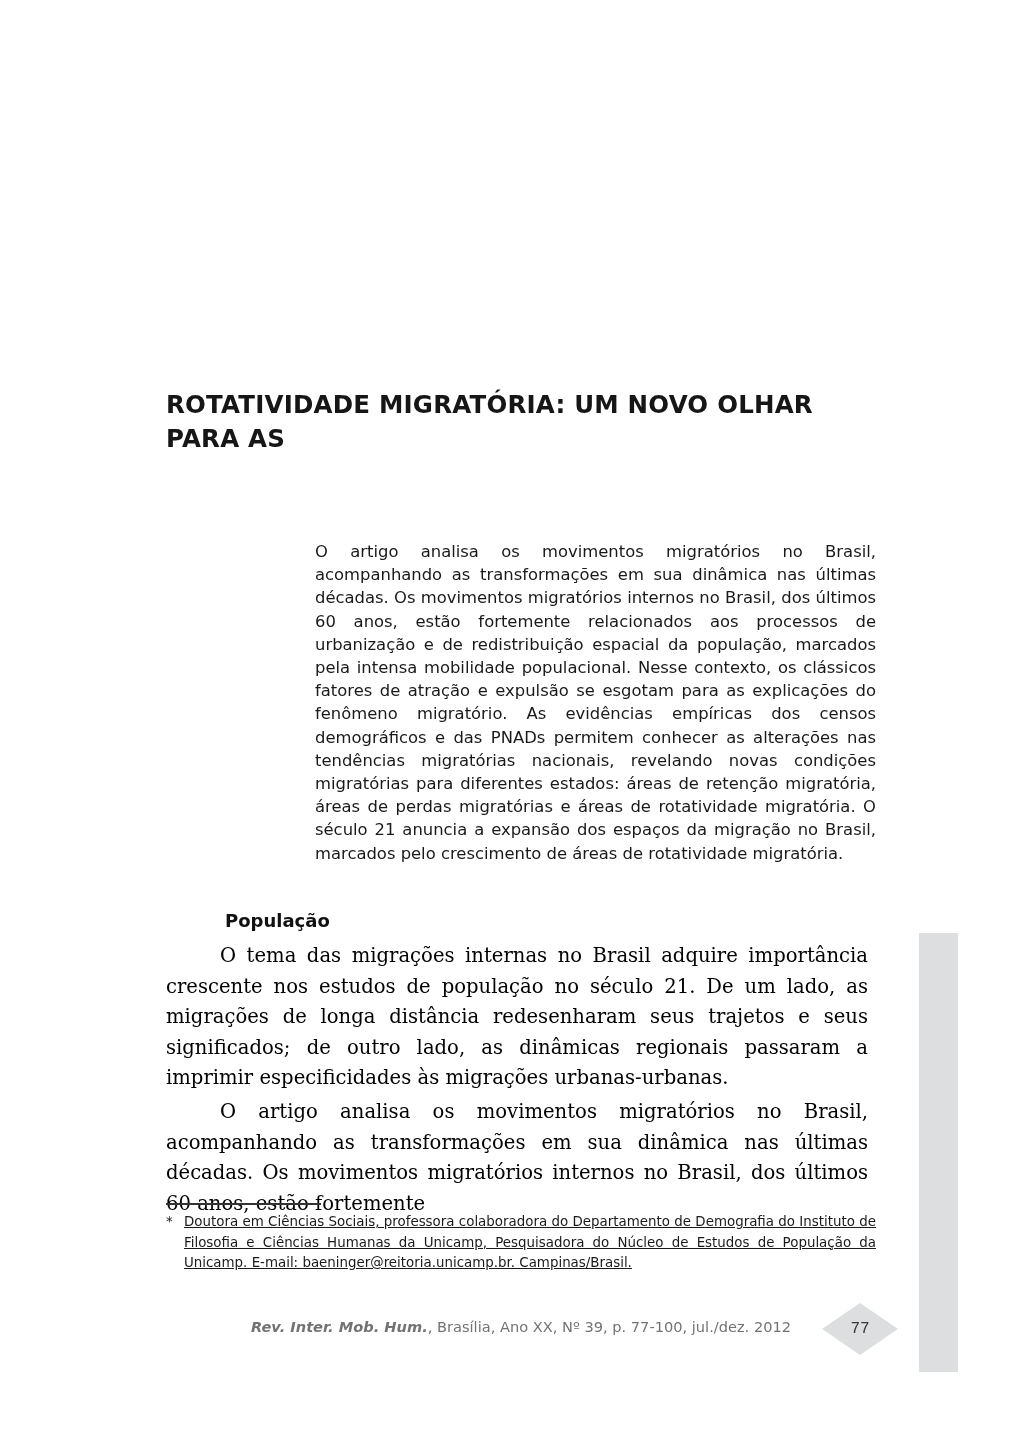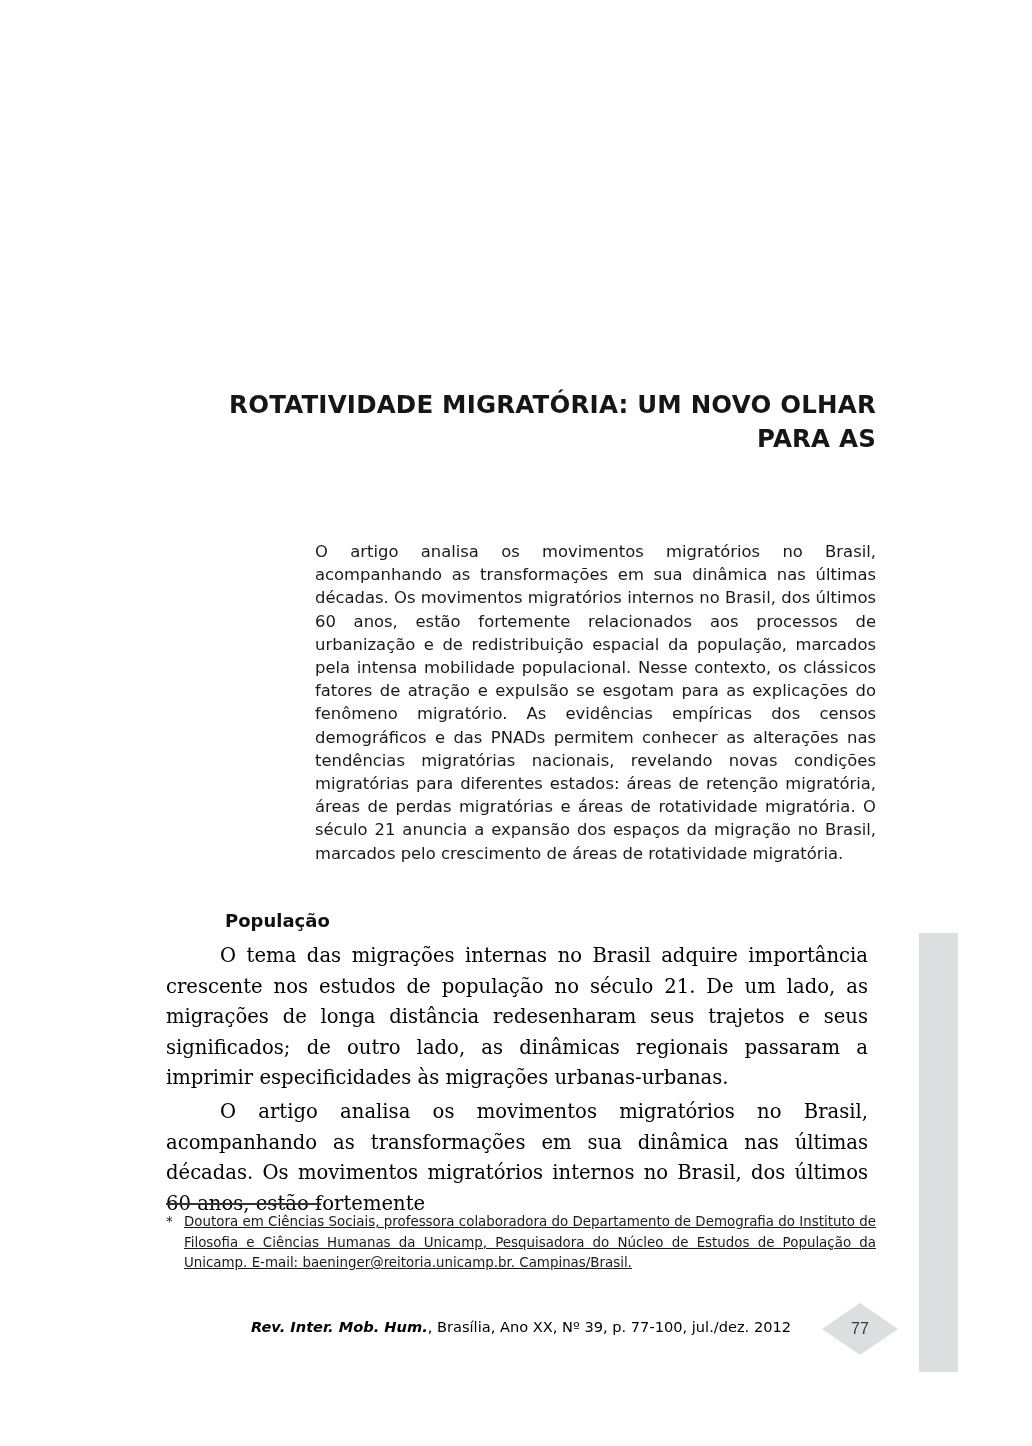--- a/index.html
+++ b/index.html
@@ -27,21 +27,21 @@
     height: 439px;
     background: #dddee0;
   }
 
   
   .title-block {
     position: absolute;
     left: 166px;
     top: 388px;
     width: 710px;
-    text-align: right;
+    text-align: left;
   }
   .title-line {
     font-family: "DejaVu Sans", sans-serif;
     font-weight: bold;
     font-size: 24.5px;
     letter-spacing: 0.2px;
     line-height: 34px;
     color: #161616;
   }
 
@@ -152,21 +152,21 @@
 
   
   .footer {
     position: absolute;
     left: 166px;
     top: 1318px;
     width: 710px;
     text-align: center;
     font-family: "DejaVu Sans", sans-serif;
     font-size: 14.6px;
-    color: #000000;
+    color: #737373;
   }
   .footer .jrnl {
     font-style: italic;
     font-weight: bold;
   }
 
   .page-number-badge {
     position: absolute;
     left: 822px;
     top: 1303px;
@@ -184,21 +184,21 @@
   }
   .page-number-badge .num {
     position: absolute;
     left: 0;
     top: 0;
     width: 76px;
     height: 52px;
     display: flex;
     align-items: center;
     justify-content: center;
-    font-family: Liberation Sans, sans-serif;
+    font-family: Liberation Mono, monospace;
     font-size: 16px;
     color: #3a3a3a;
   }
 </style>
 </head>
 <body>
 
 <div class="page">
 
   <div class="side-tab"></div>

